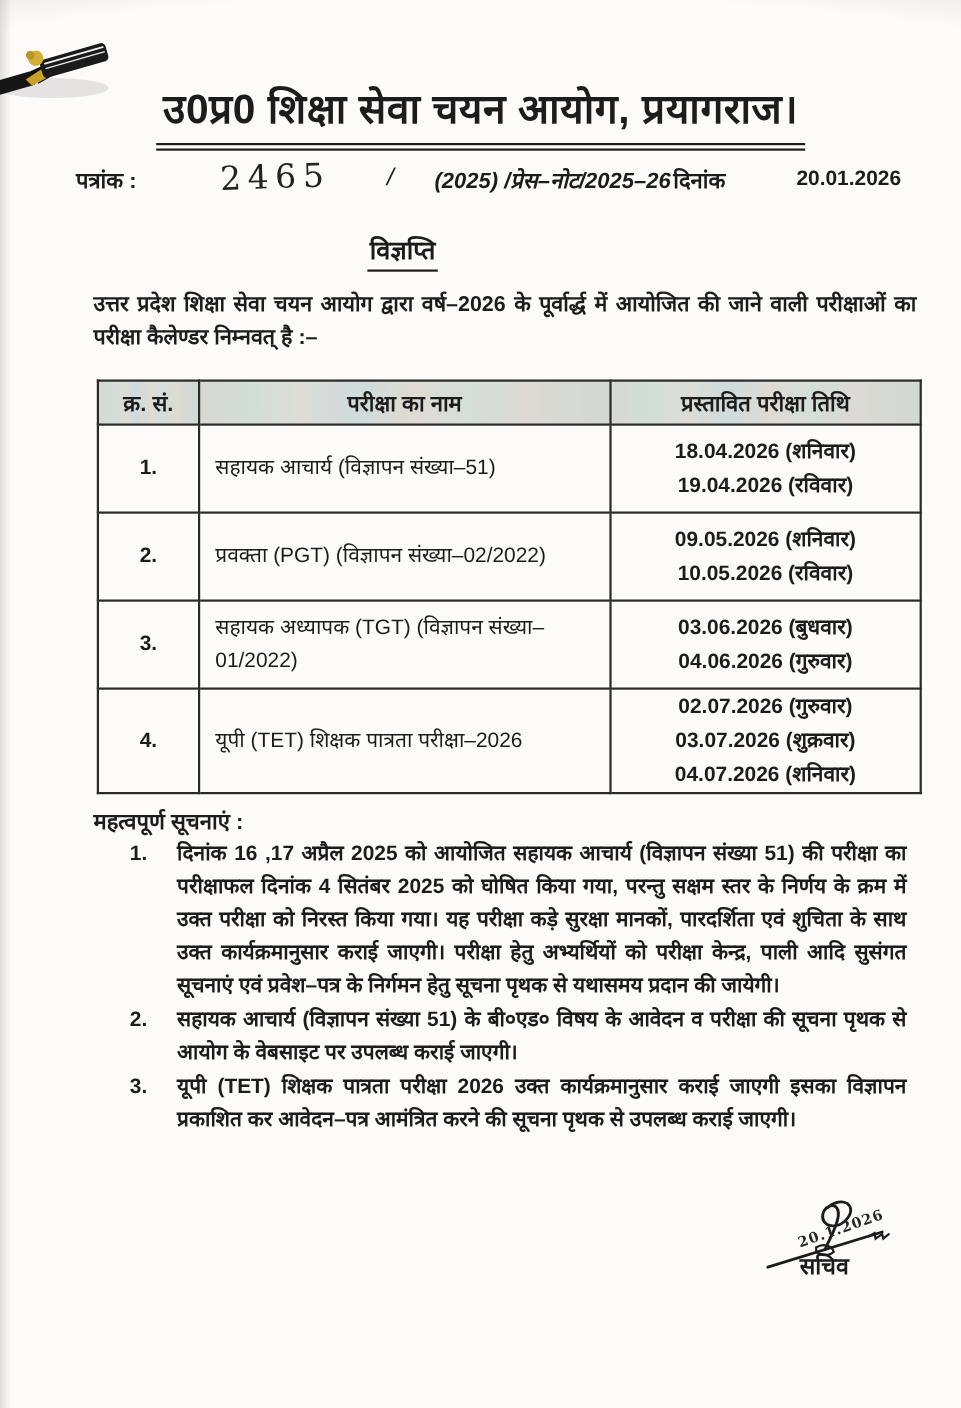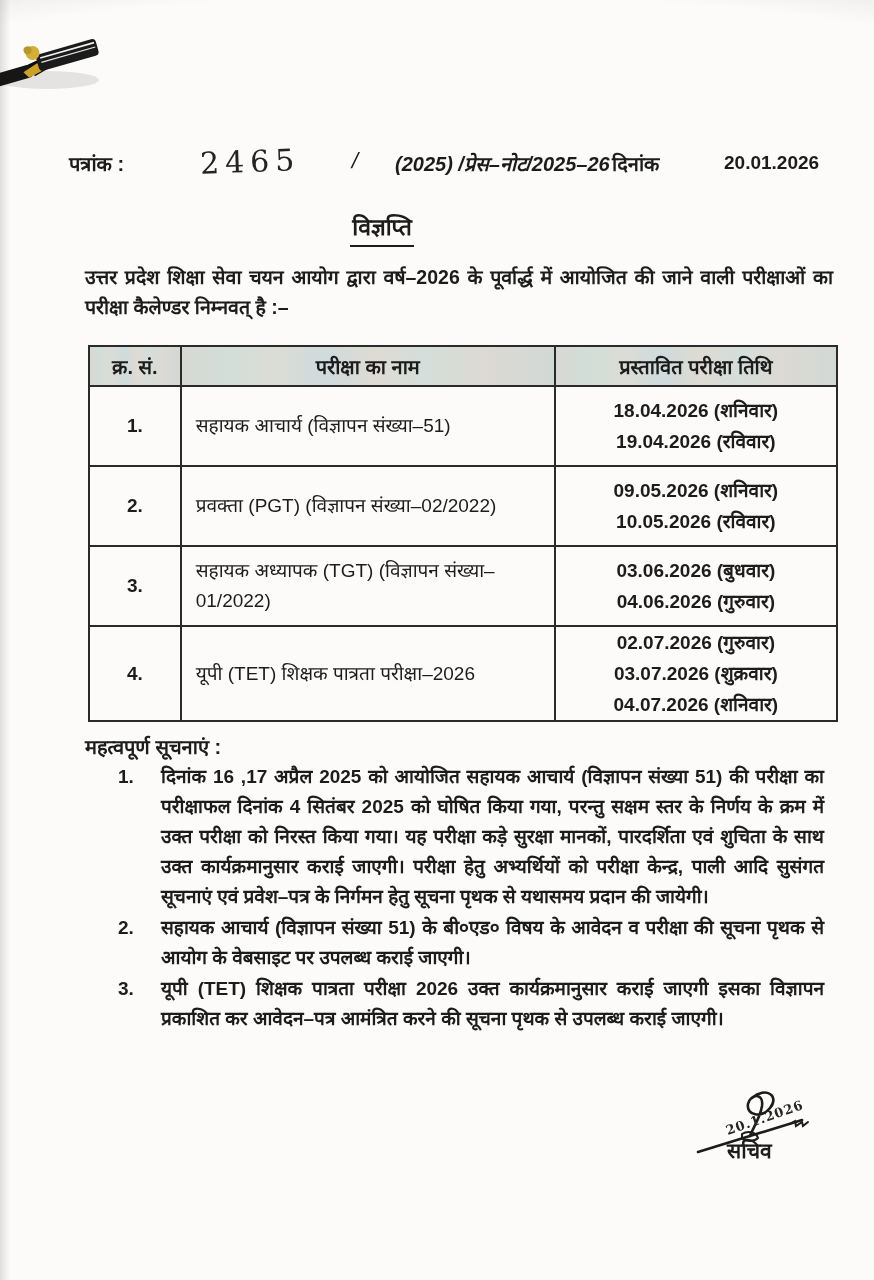--- a/index.html
+++ b/index.html
@@ -39,21 +39,21 @@
     position:absolute; left:200px; top:-2px;
     font-family:"DejaVu Serif", serif;
     font-size:30px; font-weight:400; letter-spacing:6px;
     transform:rotate(-2deg); color:#232323;
   }
   .ref-sep{ position:absolute; left:352px; top:2px; font-weight:400; font-size:22px; transform:skewX(-12deg); }
   .ref-suffix{ position:absolute; left:395px; top:4px;font-style:italic; }
   .date-label{ position:absolute; left:612px; top:4px; }
   .date-value{ position:absolute; left:724px; top:6px; font-size:19px; }
   
-  .notice-heading-wrap{ position:absolute; top:210px; left:17px; width:730px; text-align:center; }
+  .notice-heading-wrap{ position:absolute; top:210px; left:1px; width:730px; text-align:center; }
   .notice-heading{
     display:inline-block; font-size:23px; font-weight:700;
     padding:0 2px 3px 2px; border-bottom:2.5px solid #1d1d1d;
   }
   .intro{
     position:absolute; top:262px; left:85px; width:748px;
     font-size:19.5px; font-weight:600; line-height:30px; text-align:justify;
   }
   
   table.cal{
@@ -103,20 +103,23 @@
       <polygon points="36,40 62,36 68,46 40,53" fill="#0d0d0d"></polygon>
       <polygon points="30,46 46,41 48,50 34,53" fill="#c9a227"></polygon>
       <rect x="46" y="33" width="62" height="17" rx="4" fill="#1b1b1b"></rect>
       <line x1="50" y1="37" x2="106" y2="37" stroke="#f2f2f2" stroke-width="1.6"></line>
       <line x1="50" y1="41.5" x2="106" y2="41.5" stroke="#e8e8e8" stroke-width="1.2"></line>
       <circle cx="44" cy="30" r="7" fill="#d4af37"></circle>
       <circle cx="40" cy="26" r="4" fill="#b8962e"></circle>
     </g>
   </svg>
 
+  <div class="title-wrap">
+    <span class="title">उ0प्र0 शिक्षा सेवा चयन आयोग, प्रयागराज।</span>
+  </div>
 
   <div class="ref-line">
     <span class="ref-label">पत्रांक :</span>
     <span class="ref-number">2465</span>
     <span class="ref-sep">/</span>
     <span class="ref-suffix">(2025) /प्रेस–नोट/2025–26</span>
     <span class="date-label">दिनांक</span>
     <span class="date-value">20.01.2026</span>
   </div>
 

